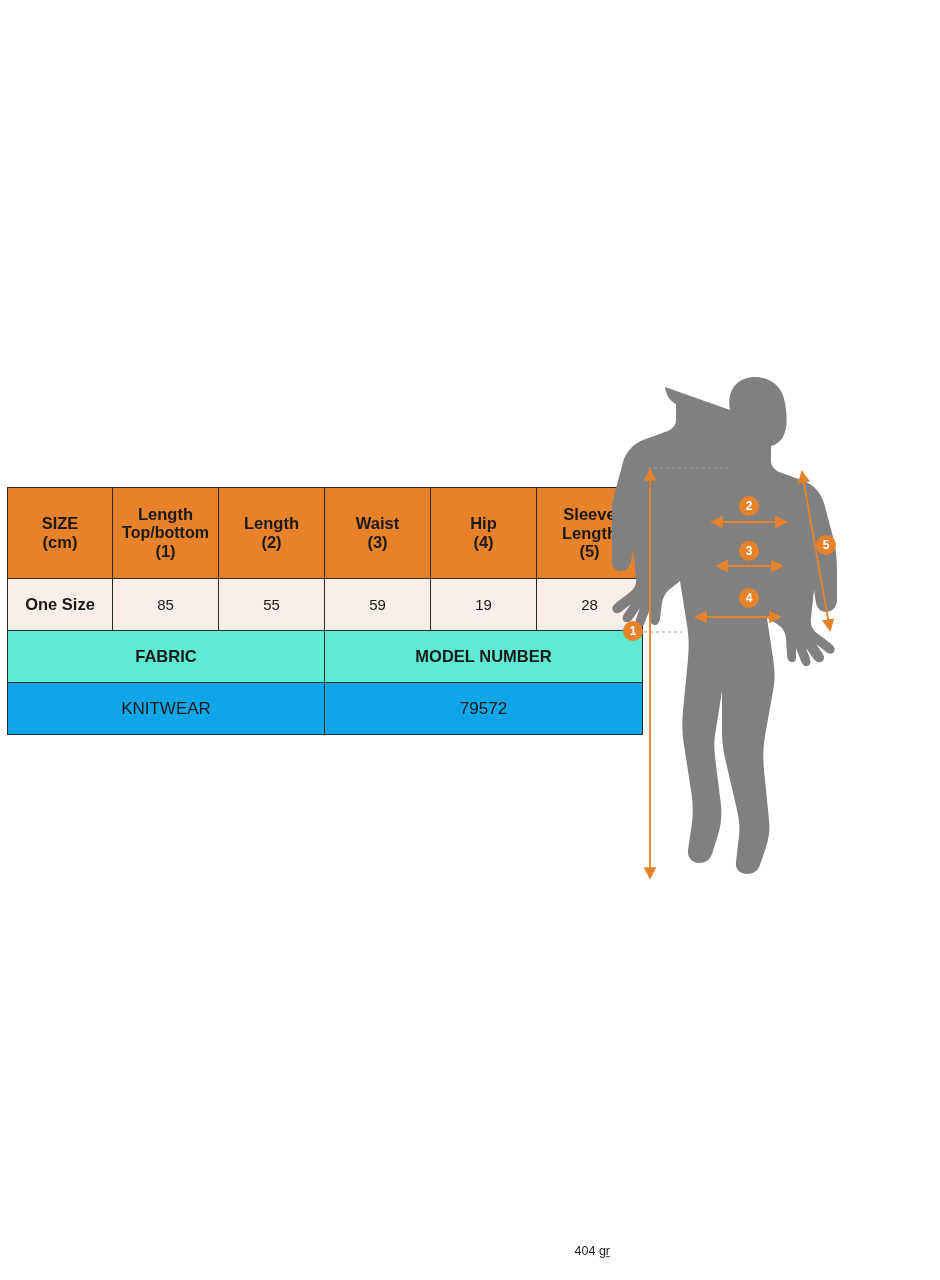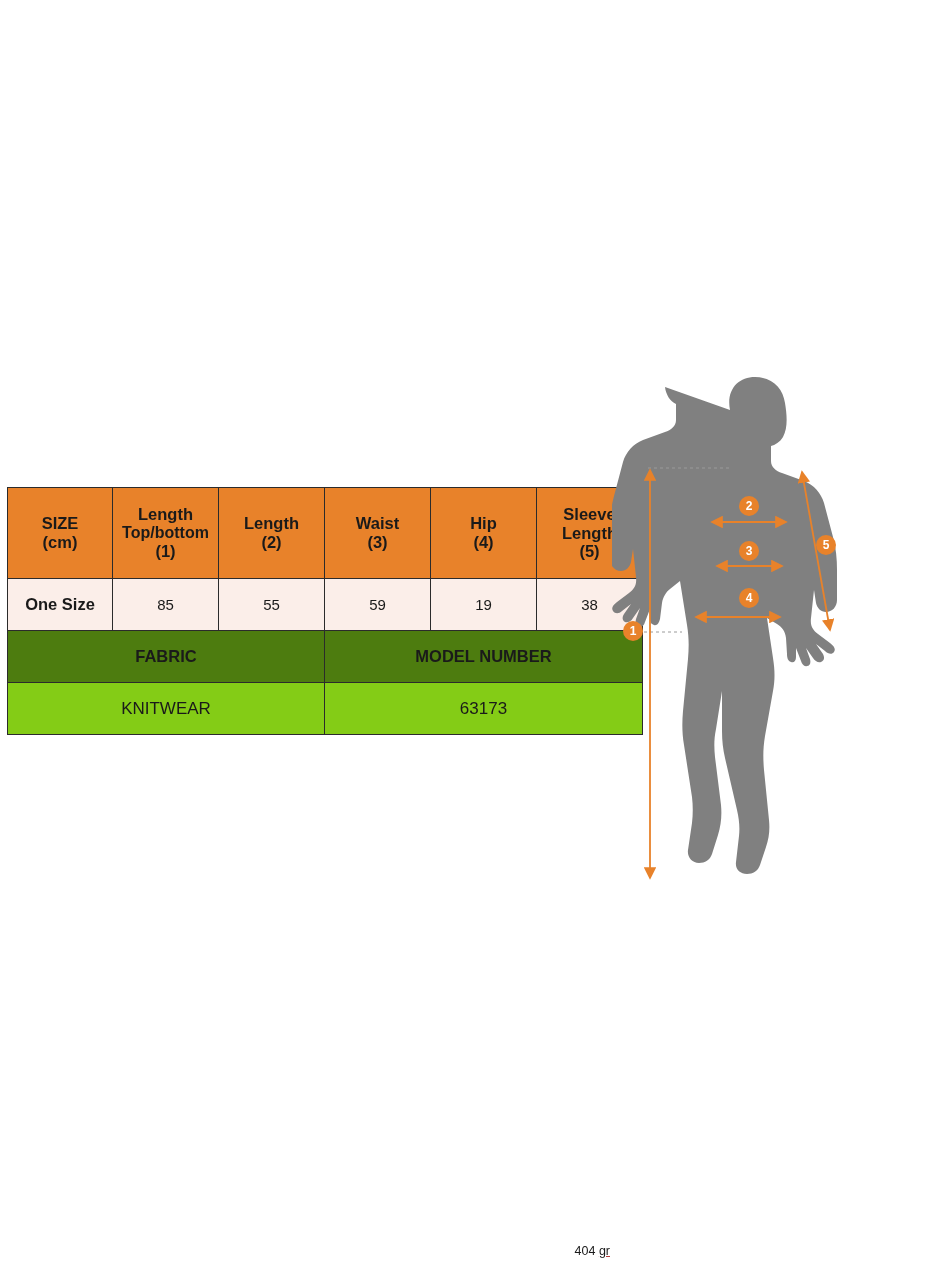--- a/index.html
+++ b/index.html
@@ -54,27 +54,27 @@
   tr.values-row td {
     background: #fbeee9;
     height: 49px;
     font-size: 15px;
   }
   tr.values-row td.size-label {
     font-weight: bold;
     font-size: 16.5px;
   }
   tr.sub-header-row td {
-    background: #4d7c0f;
+    background: #5eead4;
     height: 49px;
     font-weight: bold;
     font-size: 16.5px;
   }
   tr.sub-values-row td {
-    background: #84cc16;
+    background: #0ea5e9;
     height: 49px;
     font-size: 17px;
   }
 
   #weight-note {
     position: absolute;
     left: 0;
     top: 757px;
     width: 605px;
     text-align: right;
@@ -139,29 +139,29 @@
           <span class="line">Length</span>
           <span class="line">(5)</span>
         </td>
       </tr>
       <tr class="values-row">
         <td class="size-label">One Size</td>
         <td>85</td>
         <td>55</td>
         <td>59</td>
         <td>19</td>
-        <td>38</td>
+        <td>28</td>
       </tr>
       <tr class="sub-header-row">
         <td colspan="3">FABRIC</td>
         <td colspan="3">MODEL NUMBER</td>
       </tr>
       <tr class="sub-values-row">
         <td colspan="3">KNITWEAR</td>
-        <td colspan="3">63173</td>
+        <td colspan="3">79572</td>
       </tr>
     </tbody>
   </table>
 
   <div id="weight-note">
     <span>404</span>
     <span class="gr">gr</span>
   </div>
 </div>
 

